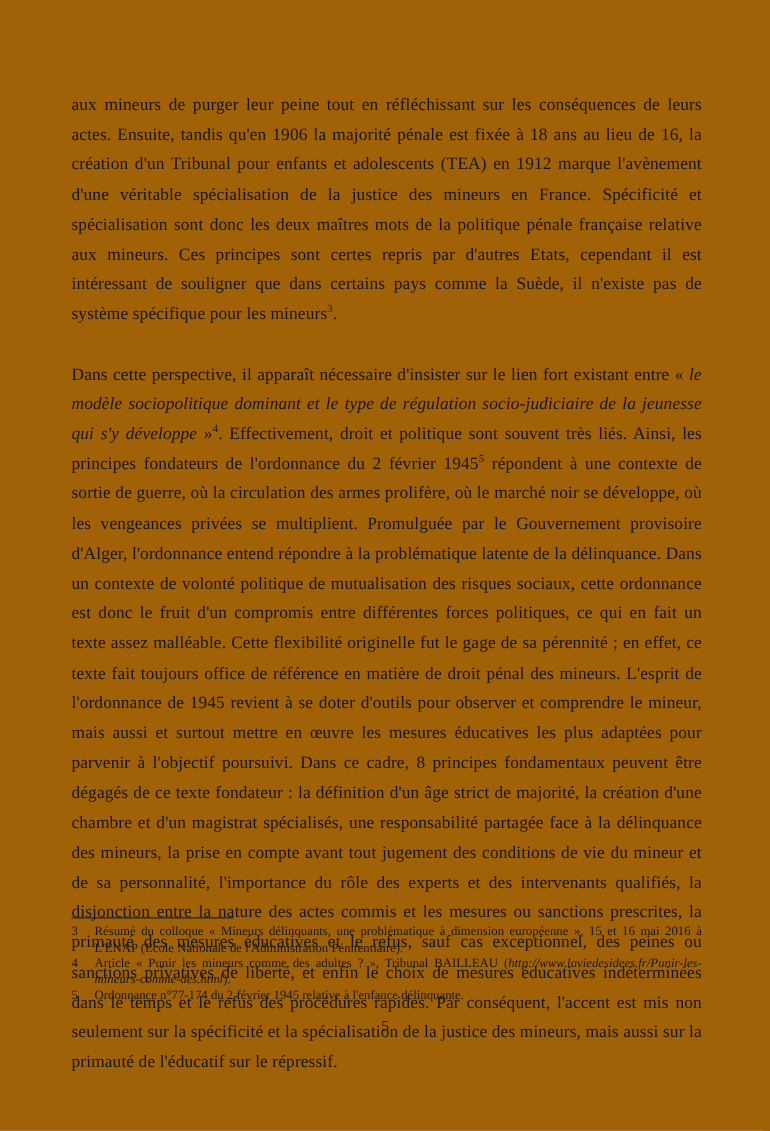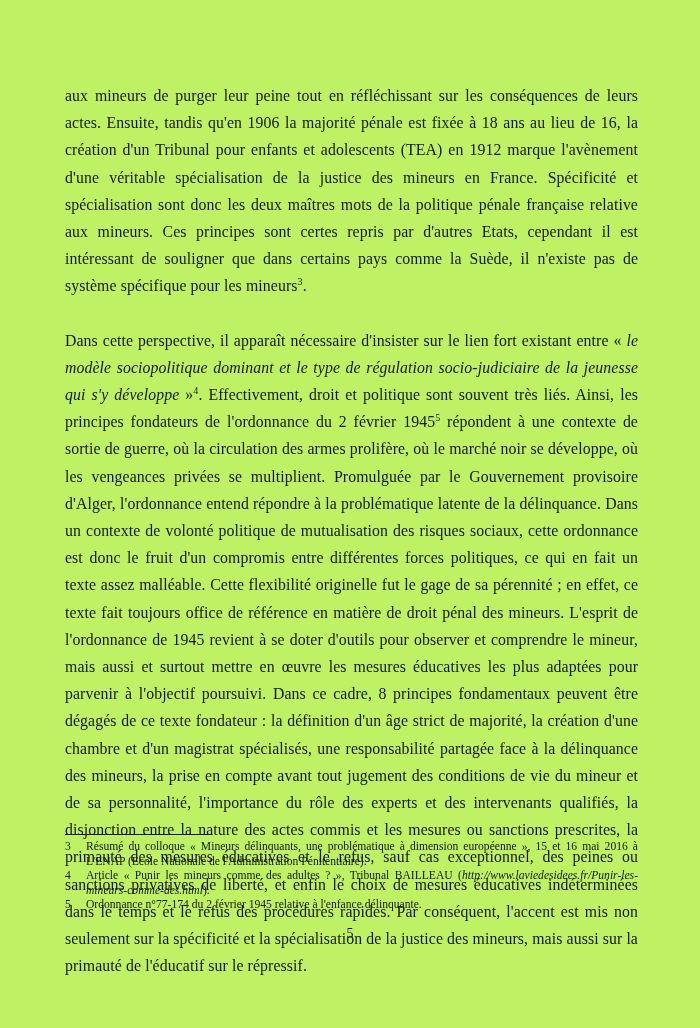--- a/index.html
+++ b/index.html
@@ -5,21 +5,21 @@
   html, body { margin: 0; padding: 0; }
   body {
     width: 700px; height: 1028px;
     background: #ffffff;
     font-family: "Liberation Serif", "DejaVu Serif", serif;
     color: #161616;
   }
   .page {
     position: relative;
     width: 700px; height: 1028px;
-    background: #bef264;
+    background: #a16207;
     overflow: hidden;
   }
   .text-block {
     position: absolute;
     left: 65px; top: 82px; width: 573px;
   }
   p.body-par {
     margin: 0 0 27px 0;
     font-size: 15.8px;
     line-height: 27.2px;

